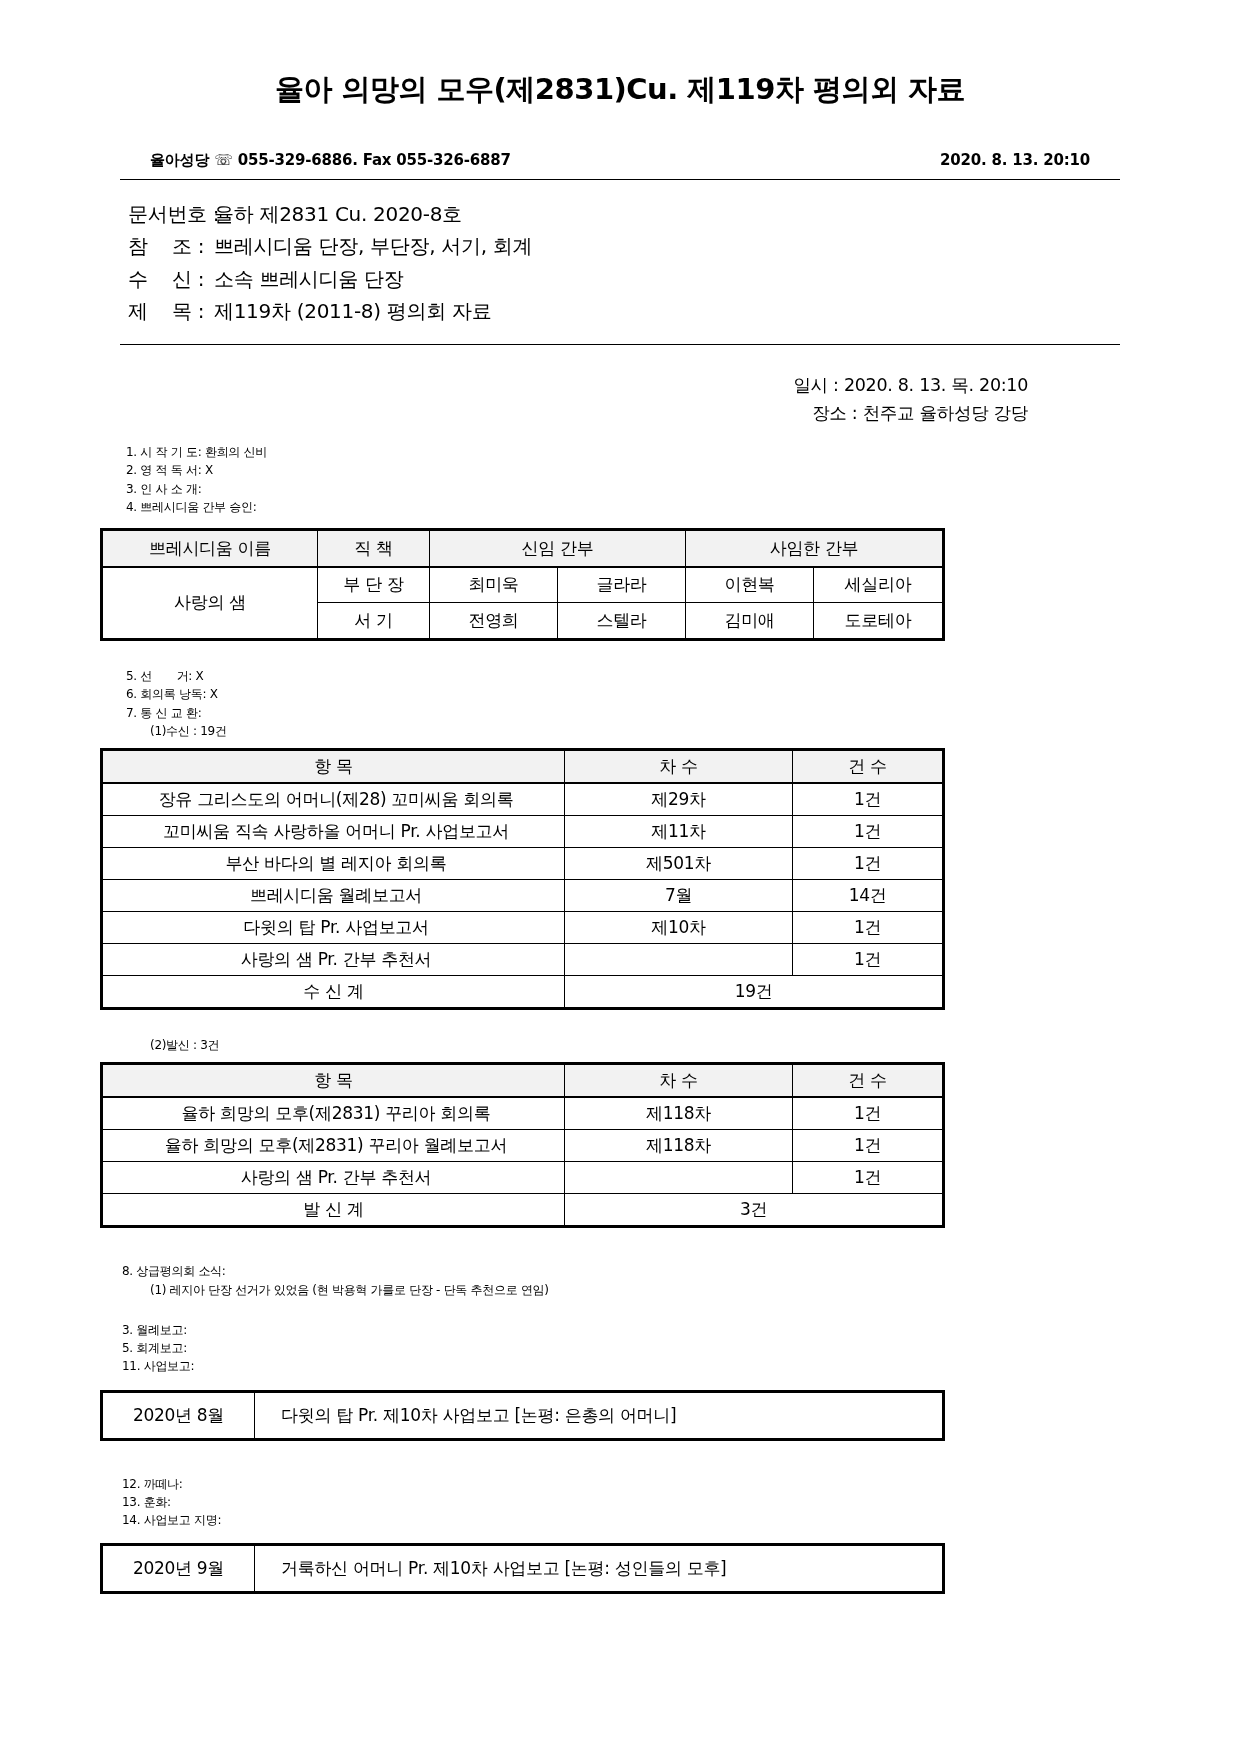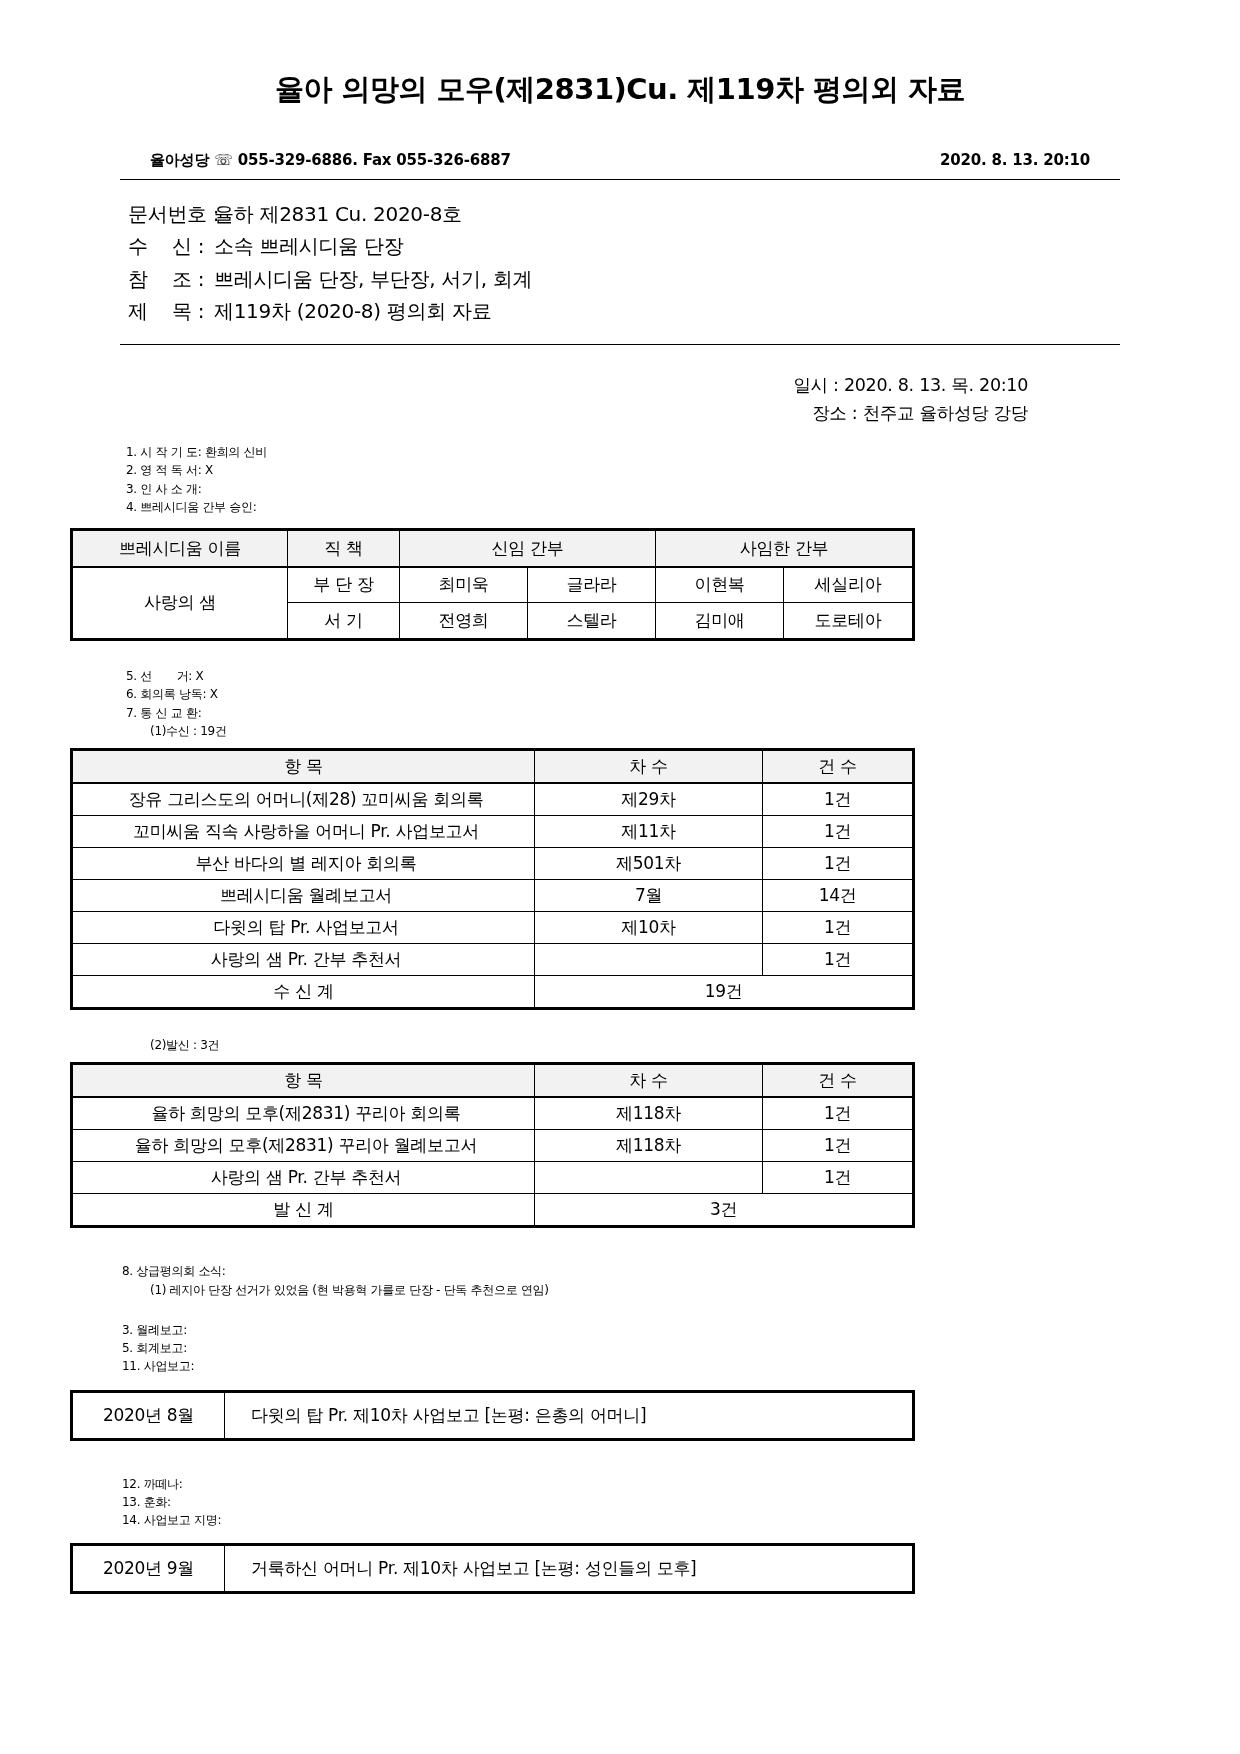--- a/index.html
+++ b/index.html
@@ -105,21 +105,21 @@
     text-align: center;
     font-weight: normal;
     vertical-align: middle;
     height: 28px;
     box-sizing: border-box;
   }
   table thead td {
     background: #f2f2f2;
     border-bottom: 1px solid #000;
   }
-  .tbl-wrap { padding-left: 70px; margin-top: 12px; }
+  .tbl-wrap { padding-left: 100px; margin-top: 12px; }
   .tbl-outer { border: 2.2px solid #000; display: inline-block; }
   .thead-sep td { border-bottom: 2.2px solid #000 !important; }
   td.left { text-align: center; padding-left: 11px; }
 
   
   .t-officers { width: 840px; }
   .t-officers col.c1 { width: 215px; }
   .t-officers col.c2 { width: 112px; }
   .t-officers col.c3 { width: 128px; }
   .t-officers col.c4 { width: 128px; }
@@ -150,23 +150,23 @@
 
   <div class="contact-row">
     <span class="contact-left">율아성당  ☏ 055-329-6886. Fax 055-326-6887</span>
     <span class="contact-right">2020. 8. 13. 20:10</span>
   </div>
 
   <hr class="rule">
 
   <div class="addr-block">
     <div class="addr-line"><span class="addr-label">문서번호 :</span><span>율하 제2831 Cu. 2020-8호</span></div>
+    <div class="addr-line"><span class="addr-label">참    조 :</span><span>쁘레시디움 단장, 부단장, 서기, 회계</span></div>
     <div class="addr-line"><span class="addr-label">수    신 :</span><span>소속 쁘레시디움 단장</span></div>
-    <div class="addr-line"><span class="addr-label">참    조 :</span><span>쁘레시디움 단장, 부단장, 서기, 회계</span></div>
-    <div class="addr-line"><span class="addr-label">제    목 :</span><span>제119차 (2020-8) 평의회 자료</span></div>
+    <div class="addr-line"><span class="addr-label">제    목 :</span><span>제119차 (2011-8) 평의회 자료</span></div>
   </div>
 
   <hr class="rule" style="margin-top:16px">
 
   <div class="meet-block">
     <div class="meet-line">일시 : 2020. 8. 13. 목. 20:10</div>
     <div class="meet-line">장소 : 천주교 율하성당 강당</div>
   </div>
 
   <div class="agenda">

